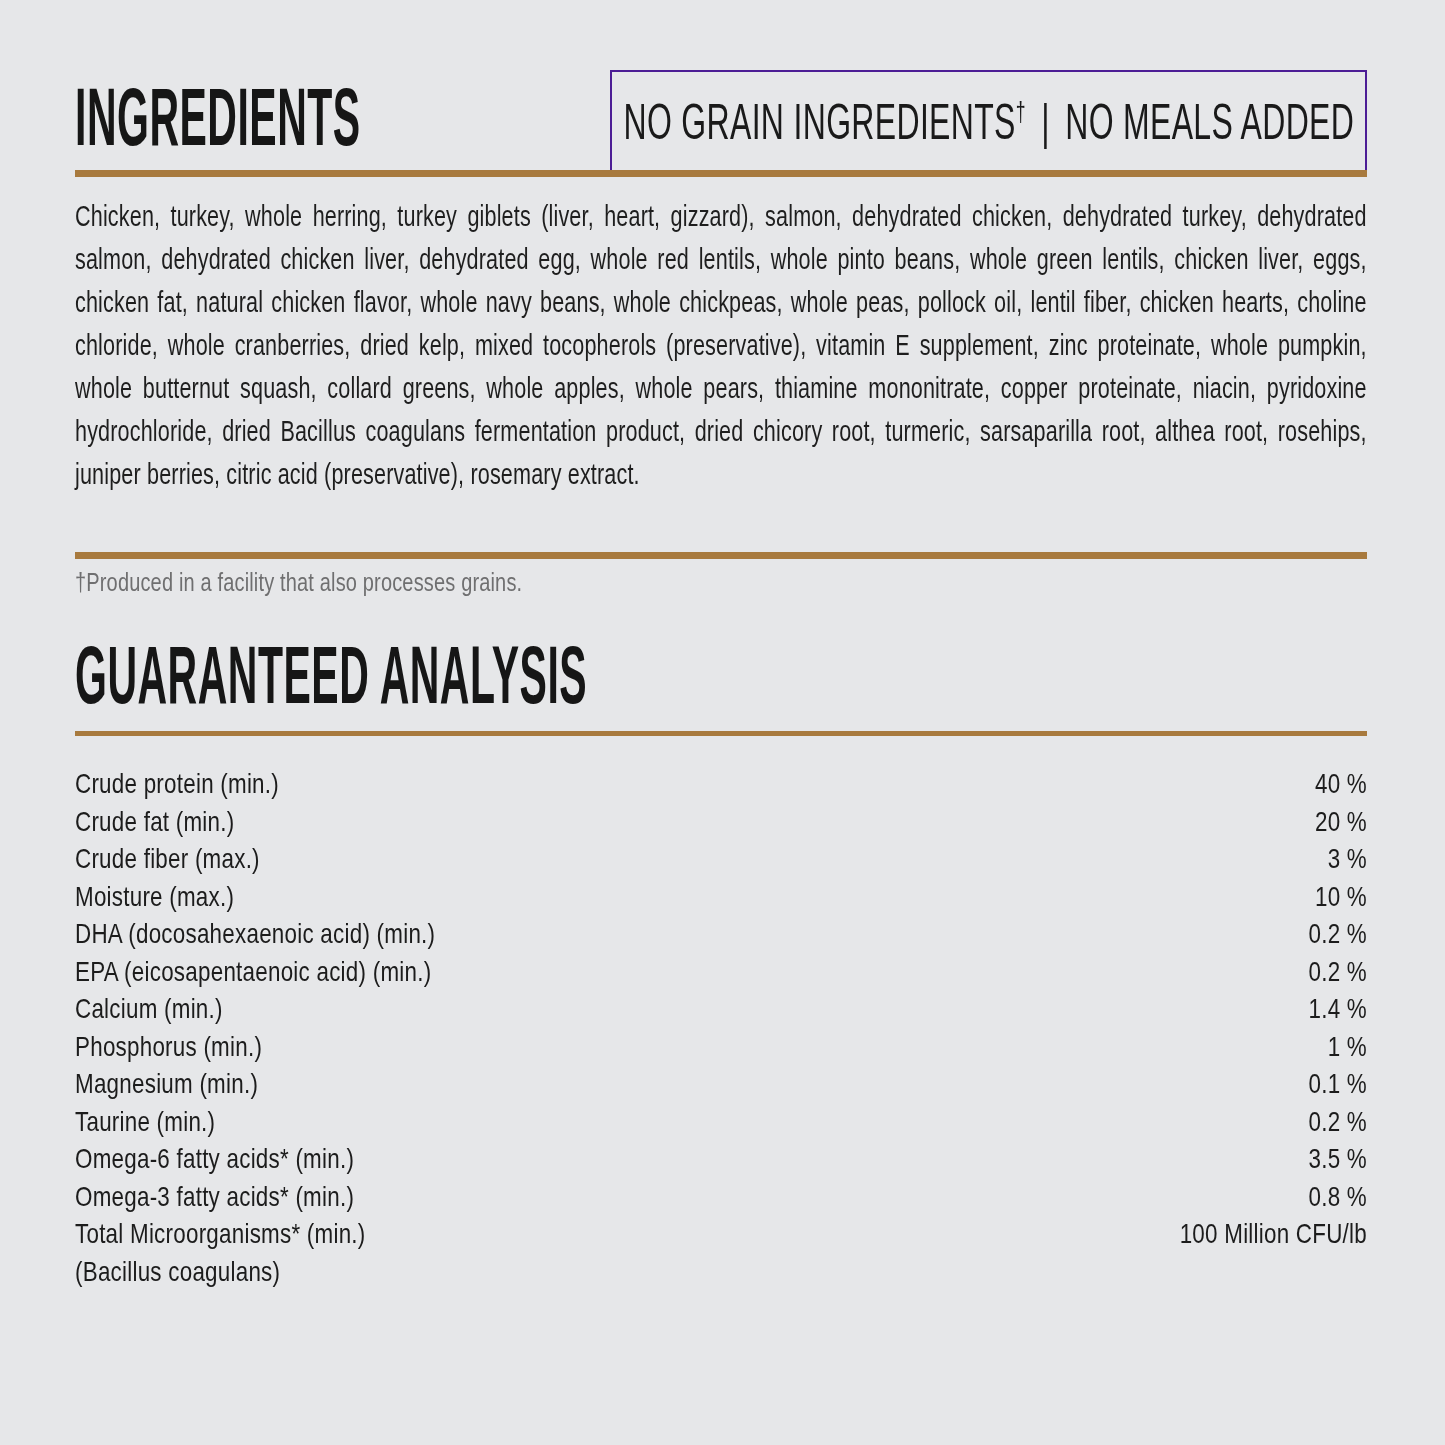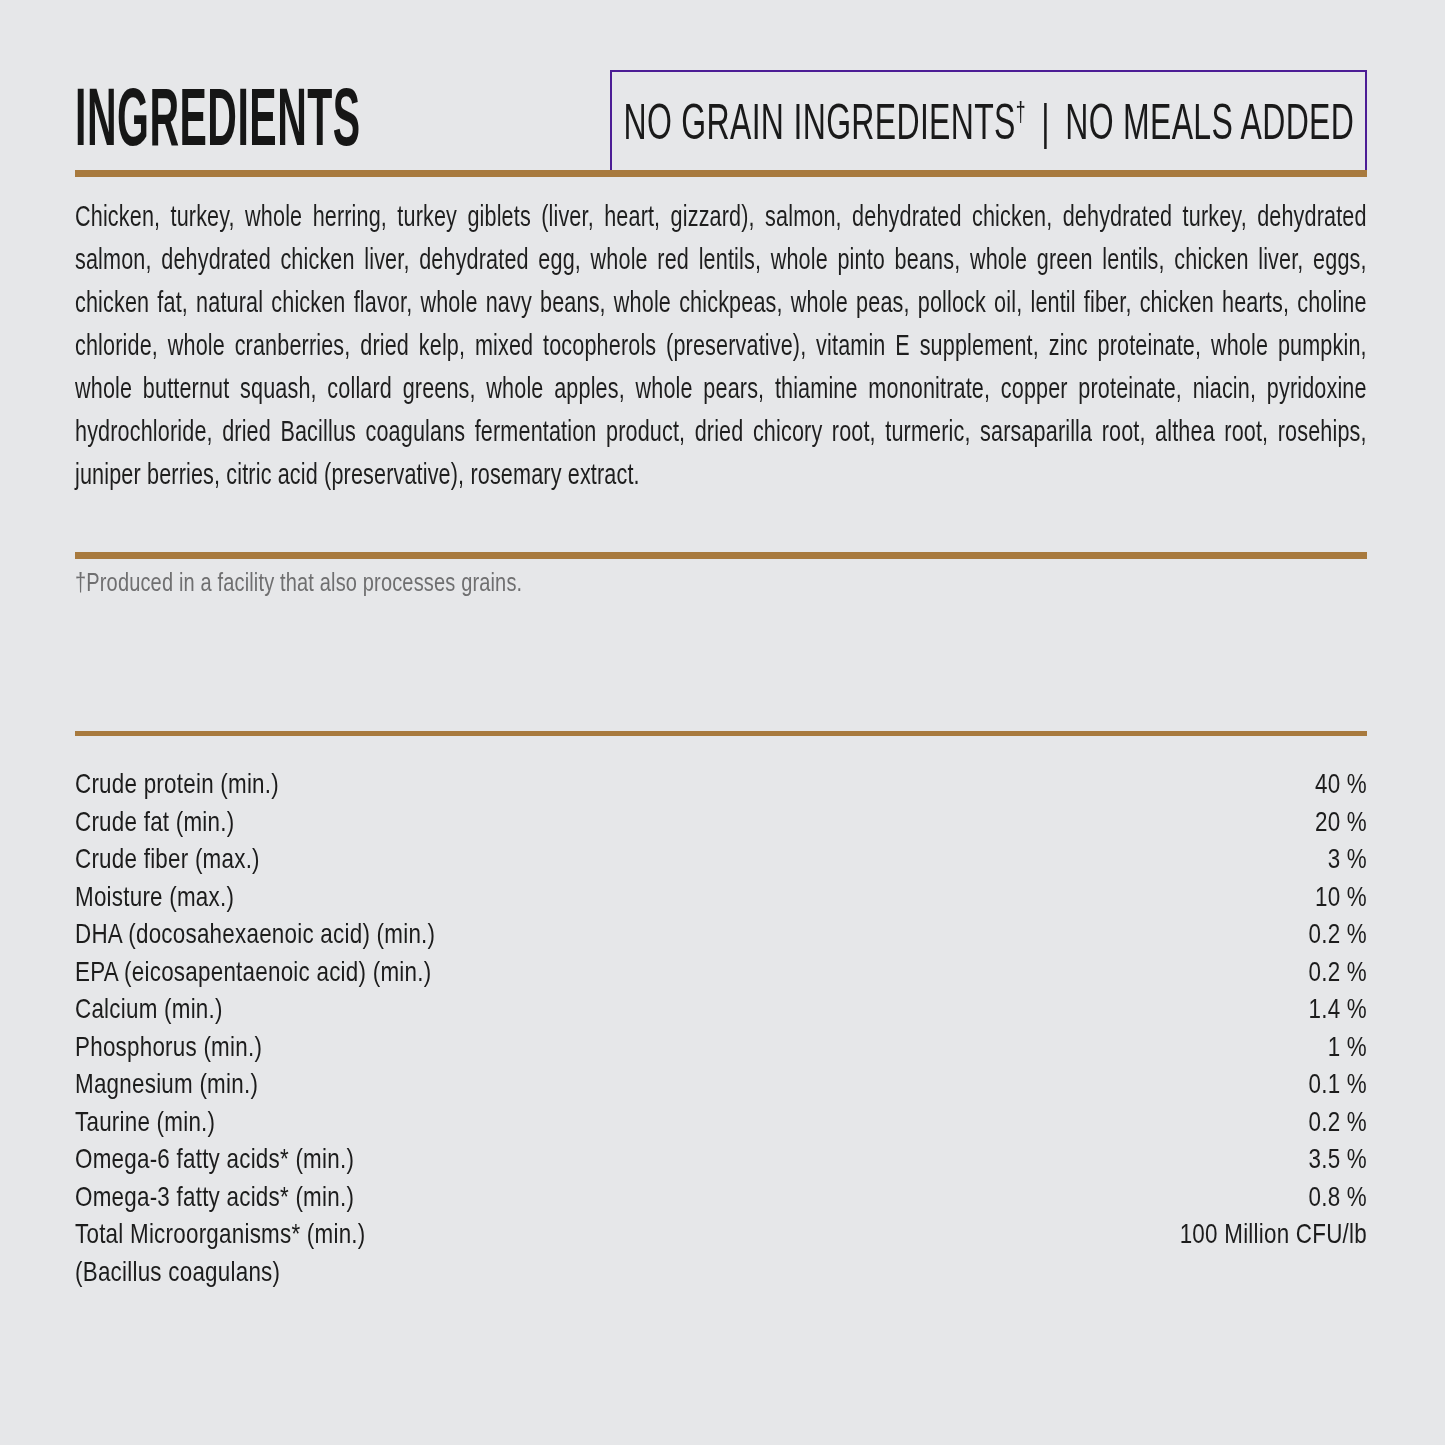--- a/index.html
+++ b/index.html
@@ -92,20 +92,21 @@
   </div>
 
   <div class="rule rule-header"></div>
 
   <p class="ingredients-body">Chicken, turkey, whole herring, turkey giblets (liver, heart, gizzard), salmon, dehydrated chicken, dehydrated turkey, dehydrated salmon, dehydrated chicken liver, dehydrated egg, whole red lentils, whole pinto beans, whole green lentils, chicken liver, eggs, chicken fat, natural chicken flavor, whole navy beans, whole chickpeas, whole peas, pollock oil, lentil fiber, chicken hearts, choline chloride, whole cranberries, dried kelp, mixed tocopherols (preservative), vitamin E supplement, zinc proteinate, whole pumpkin, whole butternut squash, collard greens, whole apples, whole pears, thiamine mononitrate, copper proteinate, niacin, pyridoxine hydrochloride, dried Bacillus coagulans fermentation product, dried chicory root, turmeric, sarsaparilla root, althea root, rosehips, juniper berries, citric acid (preservative), rosemary extract.</p>
 
   <div class="rule rule-footnote"></div>
 
   <p class="footnote">†Produced in a facility that also processes grains.</p>
 
+  <h1 class="section-title title-analysis"><span class="squeeze">GUARANTEED ANALYSIS</span></h1>
 
   <div class="rule rule-analysis"></div>
 
   <div class="analysis-table">
     <div class="ga-row">
       <span class="ga-label">Crude protein (min.)</span>
       <span class="ga-value">40 %</span>
     </div>
   <div class="ga-row">
       <span class="ga-label">Crude fat (min.)</span>

